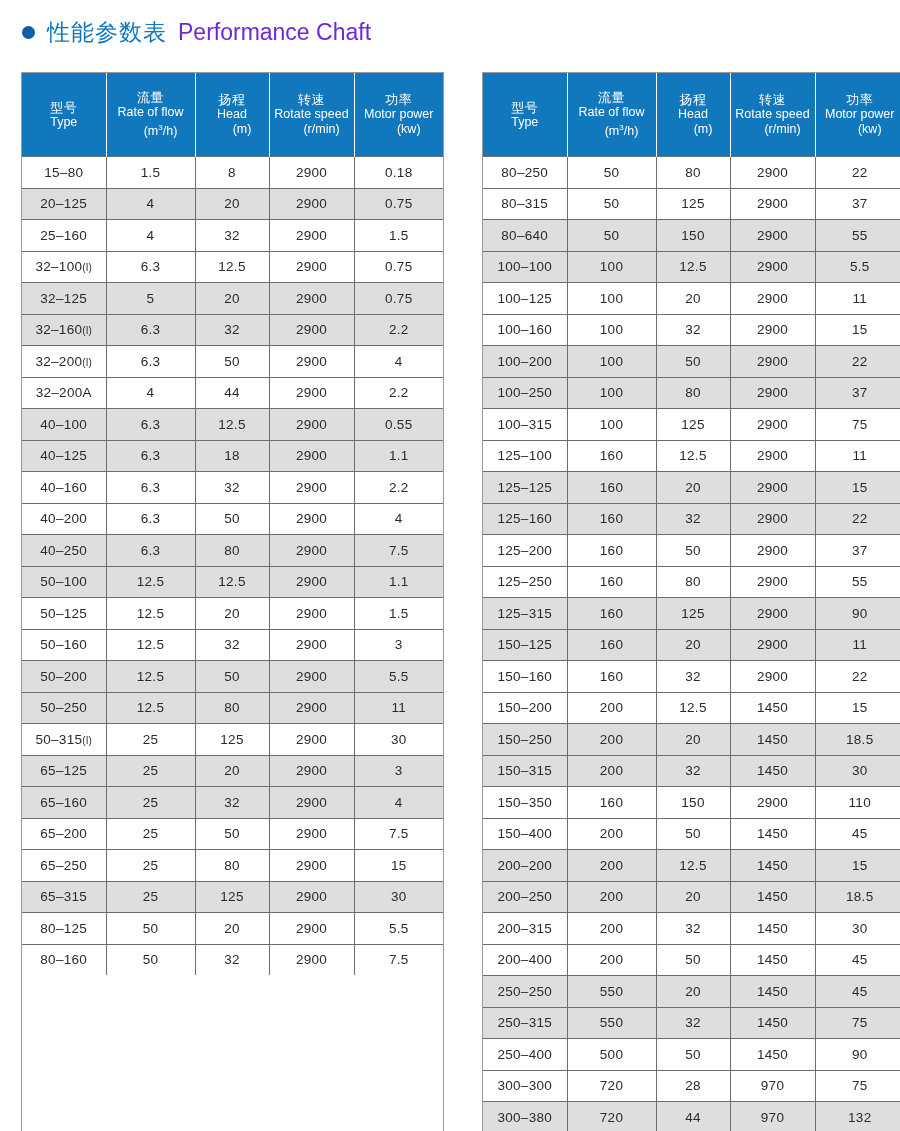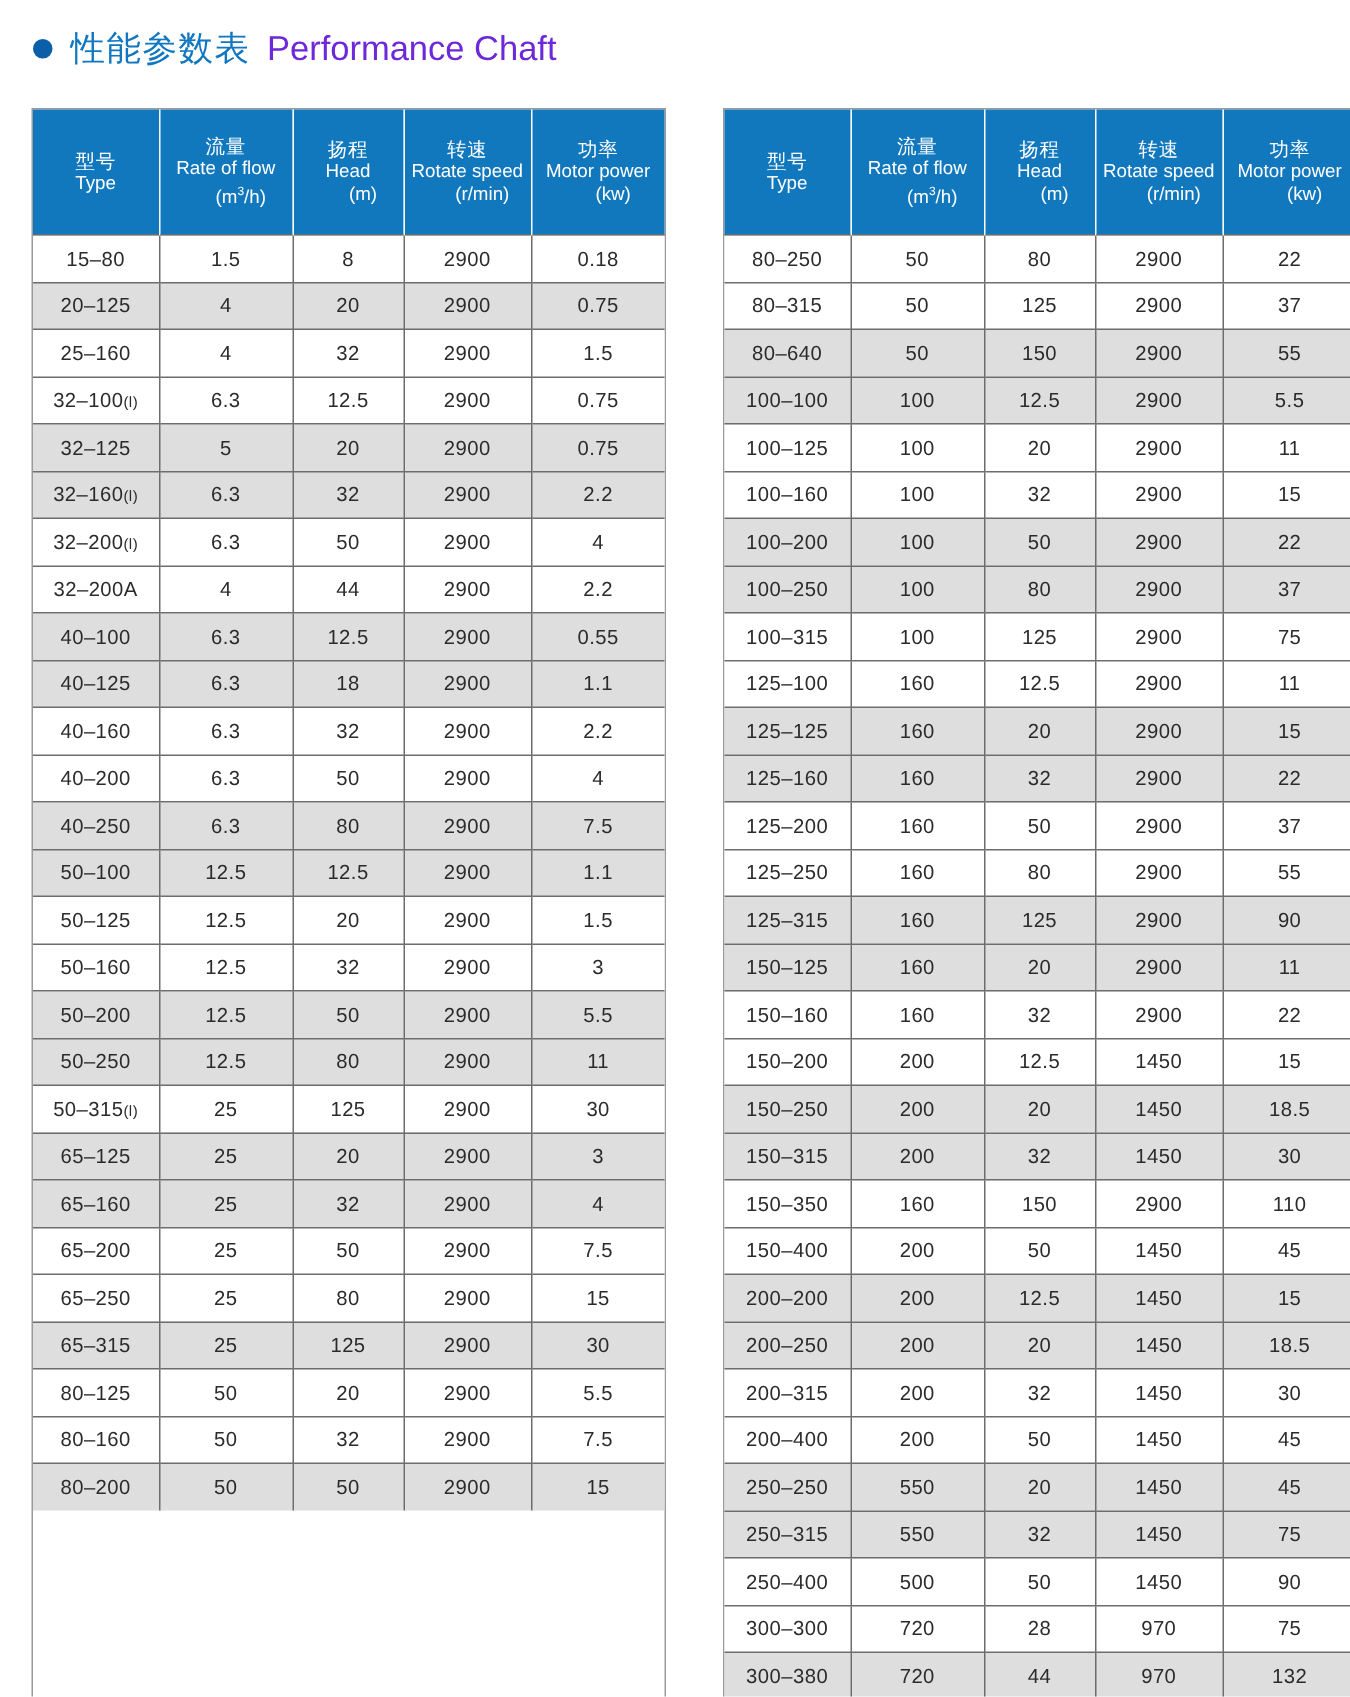--- a/index.html
+++ b/index.html
@@ -364,27 +364,20 @@
               <td>2900</td>
               <td>5.5</td>
             </tr>
             <tr class="plain">
               <td>80–160</td>
               <td>50</td>
               <td>32</td>
               <td>2900</td>
               <td>7.5</td>
             </tr>
-            <tr class="alt">
-              <td>80–200</td>
-              <td>50</td>
-              <td>50</td>
-              <td>2900</td>
-              <td>15</td>
-            </tr>
           </tbody>
       </table>
     </div>
 
     <div class="table-block right">
       <table class="perf">
         <colgroup>
           <col class="c-type">
             <col class="c-flow">
             <col class="c-head">

